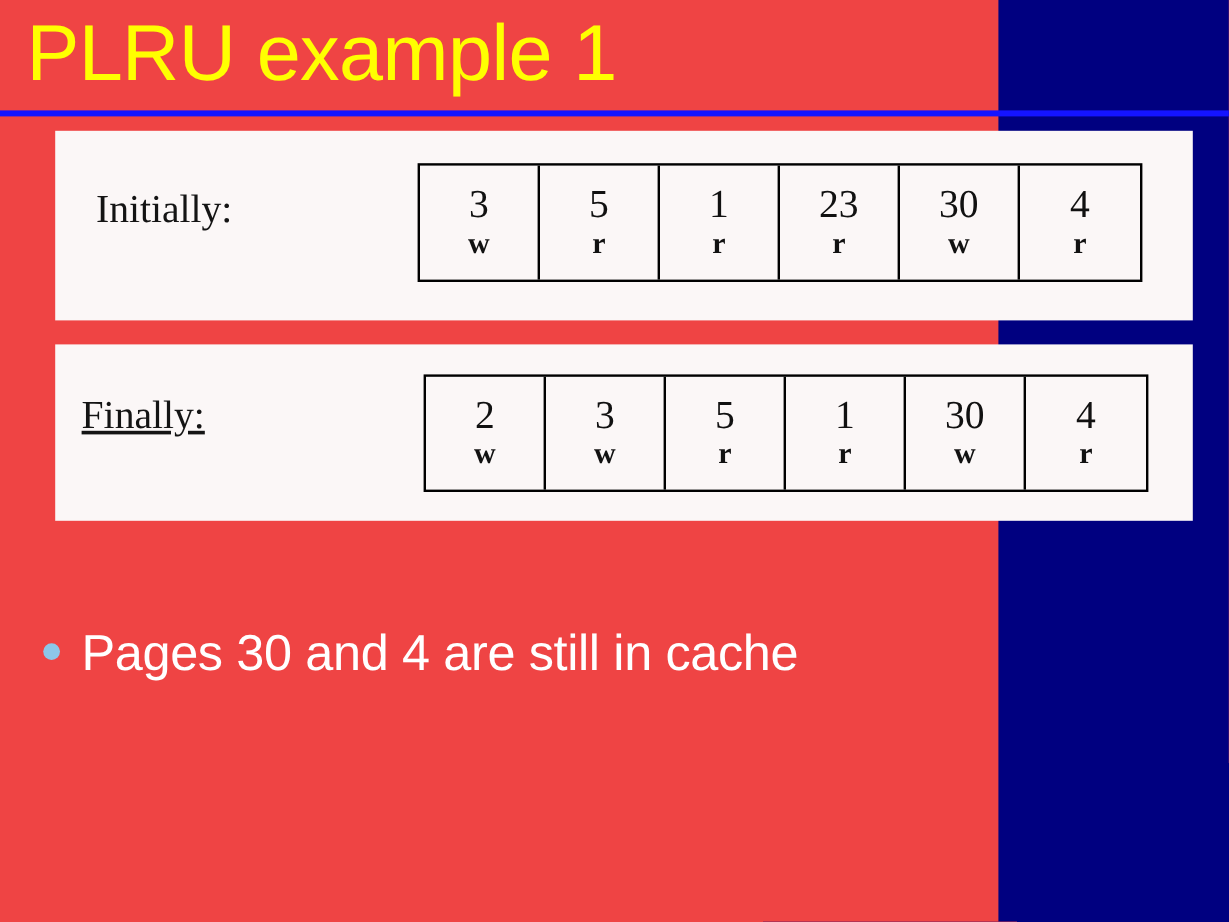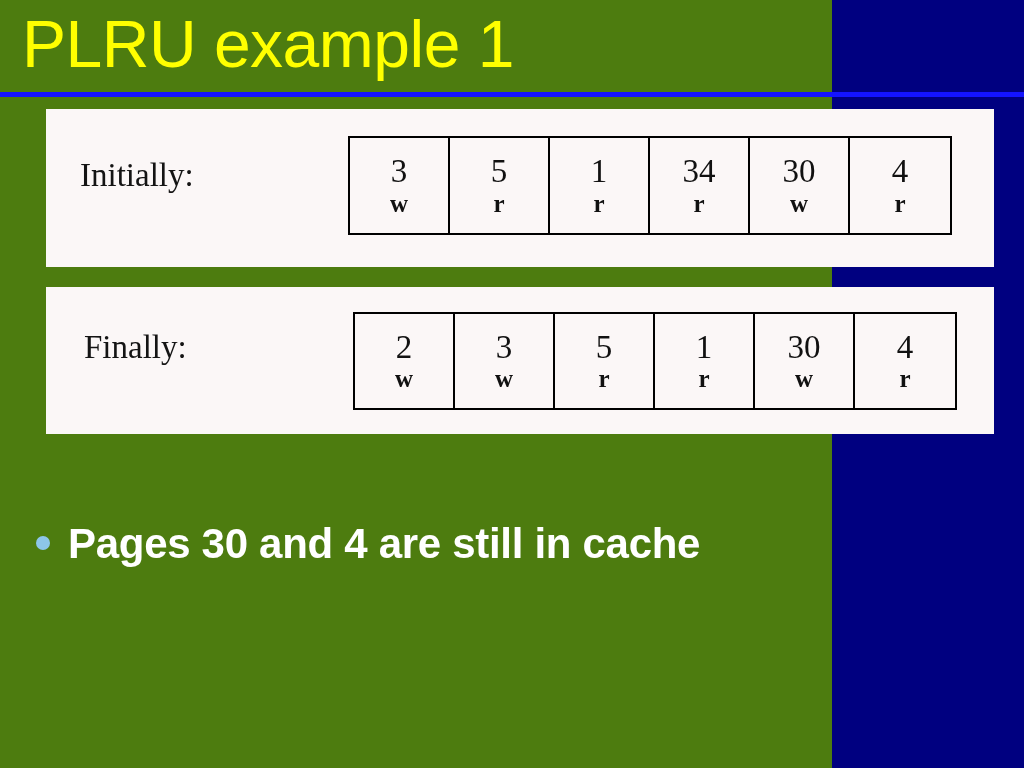--- a/index.html
+++ b/index.html
@@ -12,21 +12,21 @@
     overflow: hidden;
     background: #000080;
     font-family: "Liberation Sans", sans-serif;
     -webkit-font-smoothing: antialiased;
   }
 
   #slide {
     position: relative;
     width: 832px;
     height: 768px;
-    background: #4d7c0f;
+    background: #ef4444;
   }
 
   
   #title-area {
     position: absolute;
     left: 0;
     top: 0;
     width: 1024px;
     height: 92px;
   }
@@ -75,22 +75,23 @@
     font-size: 33px;
     font-weight: 400;
     color: #141414;
     white-space: nowrap;
   }
   #label-initially {
     left: 34px;
     top: 48px;
   }
   #label-finally {
-    left: 38px;
+    left: 22px;
     top: 42px;
+    text-decoration: underline;
   }
 
   
   .cells {
     position: absolute;
     display: flex;
     border: 2px solid #000000;
     background: #FBF7F7;
     box-sizing: border-box;
   }
@@ -153,21 +154,21 @@
     height: 14px;
     border-radius: 50%;
     background: #8DC6E8;
     margin-top: 20px;
     margin-right: 18px;
   }
   .bullet-text {
     flex: 1 1 auto;
     font-family: "Liberation Sans", sans-serif;
     font-size: 42px;
-    font-weight: 700;
+    font-weight: 400;
     line-height: 56px;
     color: #FFFFFF;
     letter-spacing: -0.3px;
   }
 </style>
 </head>
 <body>
 
 <div id="slide">
 
@@ -186,21 +187,21 @@
       </div>
       <div class="cell">
         <span class="cell-page">5</span>
         <span class="cell-op">r</span>
       </div>
       <div class="cell">
         <span class="cell-page">1</span>
         <span class="cell-op">r</span>
       </div>
       <div class="cell">
-        <span class="cell-page">34</span>
+        <span class="cell-page">23</span>
         <span class="cell-op">r</span>
       </div>
       <div class="cell">
         <span class="cell-page">30</span>
         <span class="cell-op">w</span>
       </div>
       <div class="cell">
         <span class="cell-page">4</span>
         <span class="cell-op">r</span>
       </div>

